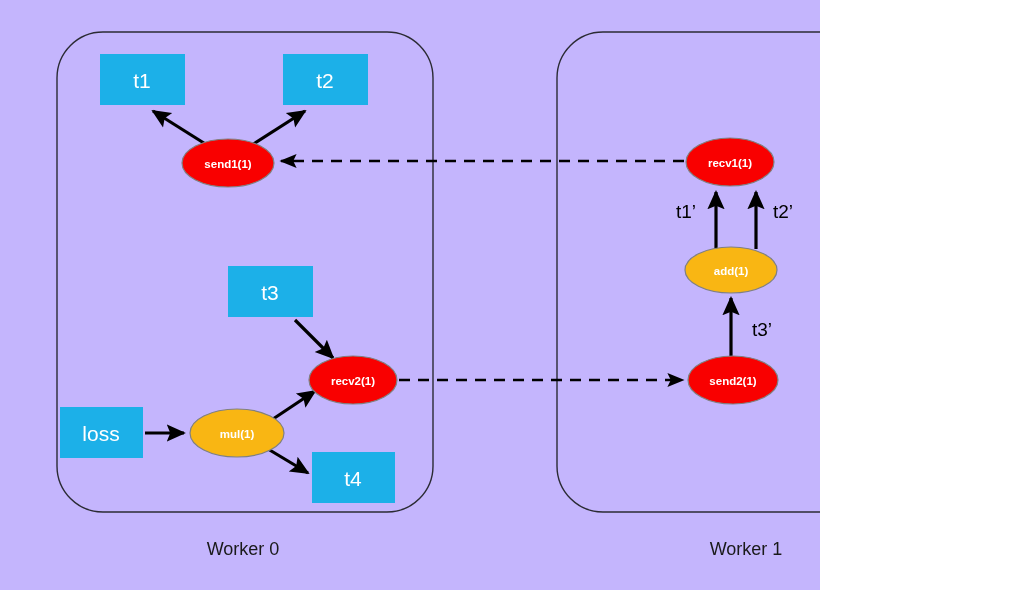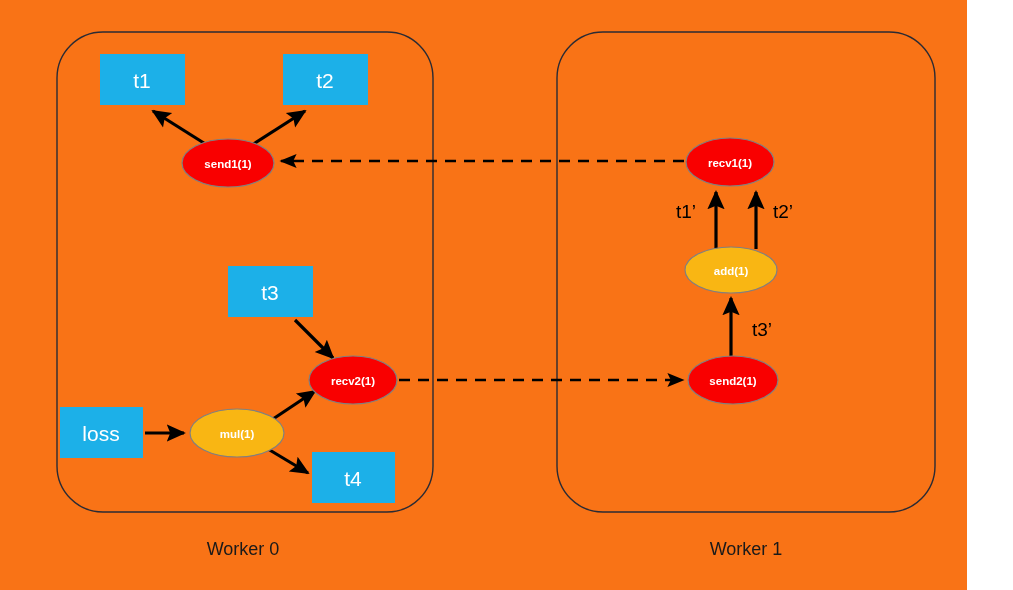--- a/index.html
+++ b/index.html
@@ -5,23 +5,23 @@
   html, body {
     margin: 0;
     padding: 0;
     background: #ffffff;
   }
   body {
     font-family: "Liberation Sans", sans-serif;
   }
   #canvas {
     position: relative;
-    width: 967px;
+    width: 820px;
     height: 590px;
-    background: #f97316;
+    background: #c4b5fd;
     overflow: hidden;
     text-align: right;
   }
   #diagram-svg {
     position: absolute;
     left: 0;
     top: 0;
     width: 1013px;
     height: 590px;
   }

